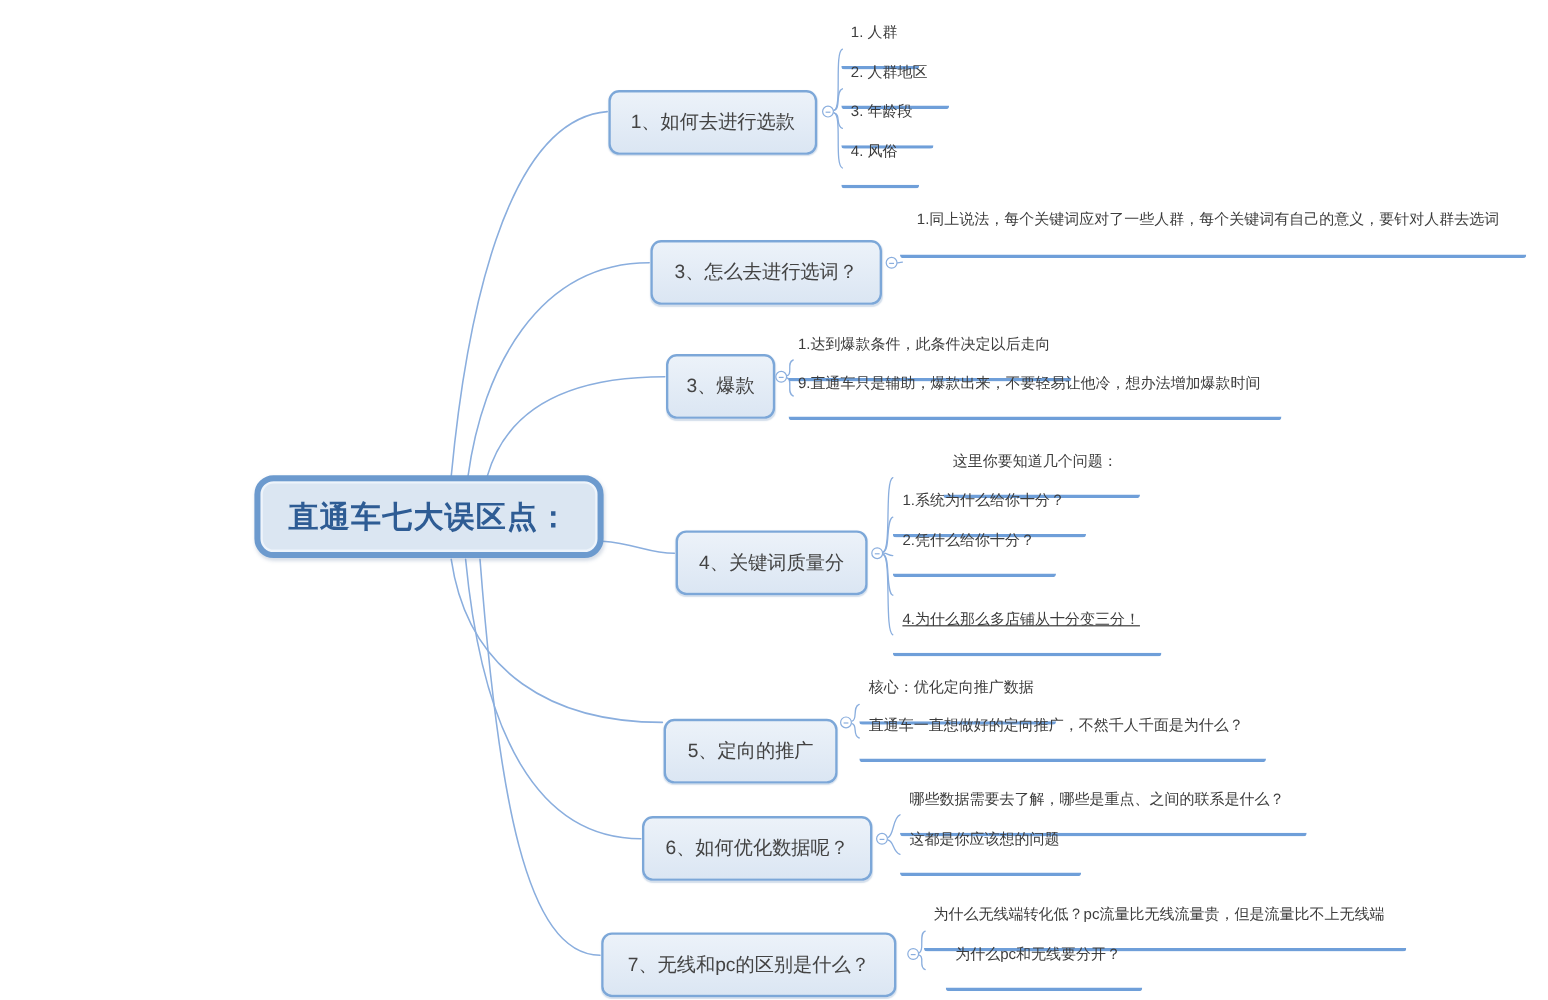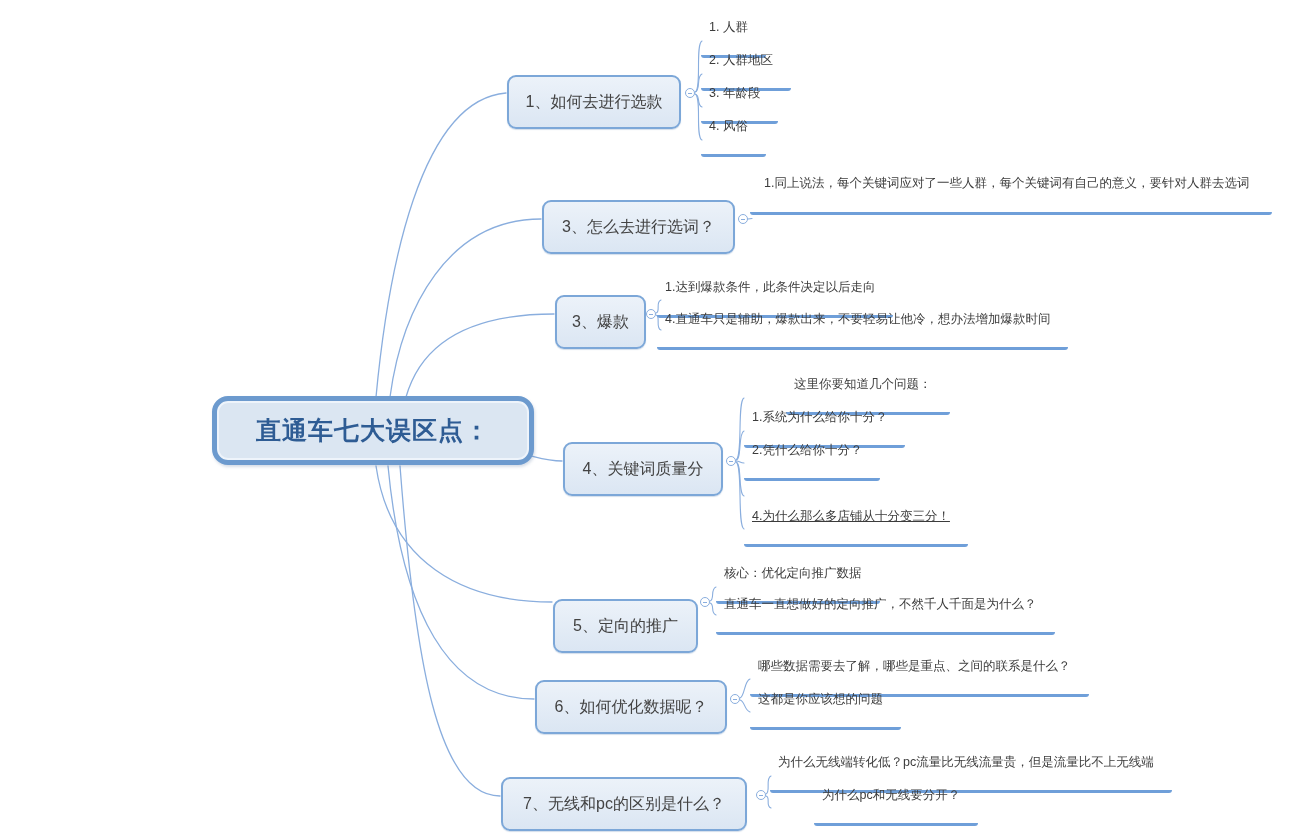--- a/index.html
+++ b/index.html
@@ -4,21 +4,21 @@
 <style>
   html,body{margin:0;padding:0;background:#ffffff;}
   .canvas{
     position:relative;width:1290px;height:833px;background:#ffffff;overflow:hidden;
     font-family:"Liberation Sans","DejaVu Sans",sans-serif;
   }
   svg.connectors{position:absolute;left:0;top:0;width:1290px;height:833px;pointer-events:none;}
 
   
   .central{
-    position:absolute;left:212px;top:396px;width:322px;height:69px;box-sizing:border-box;
+    position:absolute;left:212px;top:396px;width:291px;height:69px;box-sizing:border-box;
     background:#dbe6f2;border:5px solid #6c9ace;border-radius:16px;
     box-shadow:inset 0 0 0 2px #eef4fb, 1px 2px 3px rgba(90,120,160,.25);
     display:flex;align-items:center;justify-content:center;
     color:#2e5c94;font-size:25px;font-weight:bold;letter-spacing:1px;white-space:nowrap;
   }
 
   
   .topic{
     position:absolute;height:54px;box-sizing:border-box;
     background:linear-gradient(180deg,#ecf2f9 0%,#dbe6f3 100%);
@@ -67,21 +67,21 @@
   .c3a{left:657px;top:279px;} .c3b{left:657px;top:311px;}
   
   .c4a{left:786px;top:376px;} .c4b{left:744px;top:409px;}
   .c4c{left:744px;top:442px;} .c4d{left:744px;top:475px;}
   .c4e{left:744px;top:508px;text-decoration:underline;}
   
   .c5a{left:716px;top:565px;} .c5b{left:716px;top:596px;}
   
   .c6a{left:750px;top:658px;} .c6b{left:750px;top:691px;}
   
-  .c7a{left:770px;top:754px;} .c7b{left:814px;top:787px;}
+  .c7a{left:770px;top:754px;} .c7b{left:788px;top:787px;}
 </style>
 </head>
 <body>
 
 <div class="canvas">
 
   <svg class="connectors" viewBox="0 0 1290 833" fill="none" stroke="#8aaede" stroke-width="1.3" stroke-linecap="round">
 
     <path d="M376,397 C388,270 420,100 506,93"></path>
     <path d="M390,397 C402,308 448,219 541,219"></path>
@@ -138,21 +138,21 @@
   <div class="toggle g7"></div>
 
   <div class="sub c1a">1. 人群</div>
   <div class="sub c1b">2. 人群地区</div>
   <div class="sub c1c">3. 年龄段</div>
   <div class="sub c1d">4. 风俗</div>
 
   <div class="sub wrap c2a">1.同上说法，每个关键词应对了一些人群，每个关键词有自己的意义，要针对人群去选词</div>
 
   <div class="sub c3a">1.达到爆款条件，此条件决定以后走向</div>
-  <div class="sub c3b">4.直通车只是辅助，爆款出来，不要轻易让他冷，想办法增加爆款时间</div>
+  <div class="sub c3b">9.直通车只是辅助，爆款出来，不要轻易让他冷，想办法增加爆款时间</div>
 
   <div class="sub c4a">这里你要知道几个问题：</div>
   <div class="sub c4b">1.系统为什么给你十分？</div>
   <div class="sub c4c">2.凭什么给你十分？</div>
   <div class="sub c4e">4.为什么那么多店铺从十分变三分！</div>
 
   <div class="sub c5a">核心：优化定向推广数据</div>
   <div class="sub c5b">直通车一直想做好的定向推广，不然千人千面是为什么？</div>
 
   <div class="sub c6a">哪些数据需要去了解，哪些是重点、之间的联系是什么？</div>

